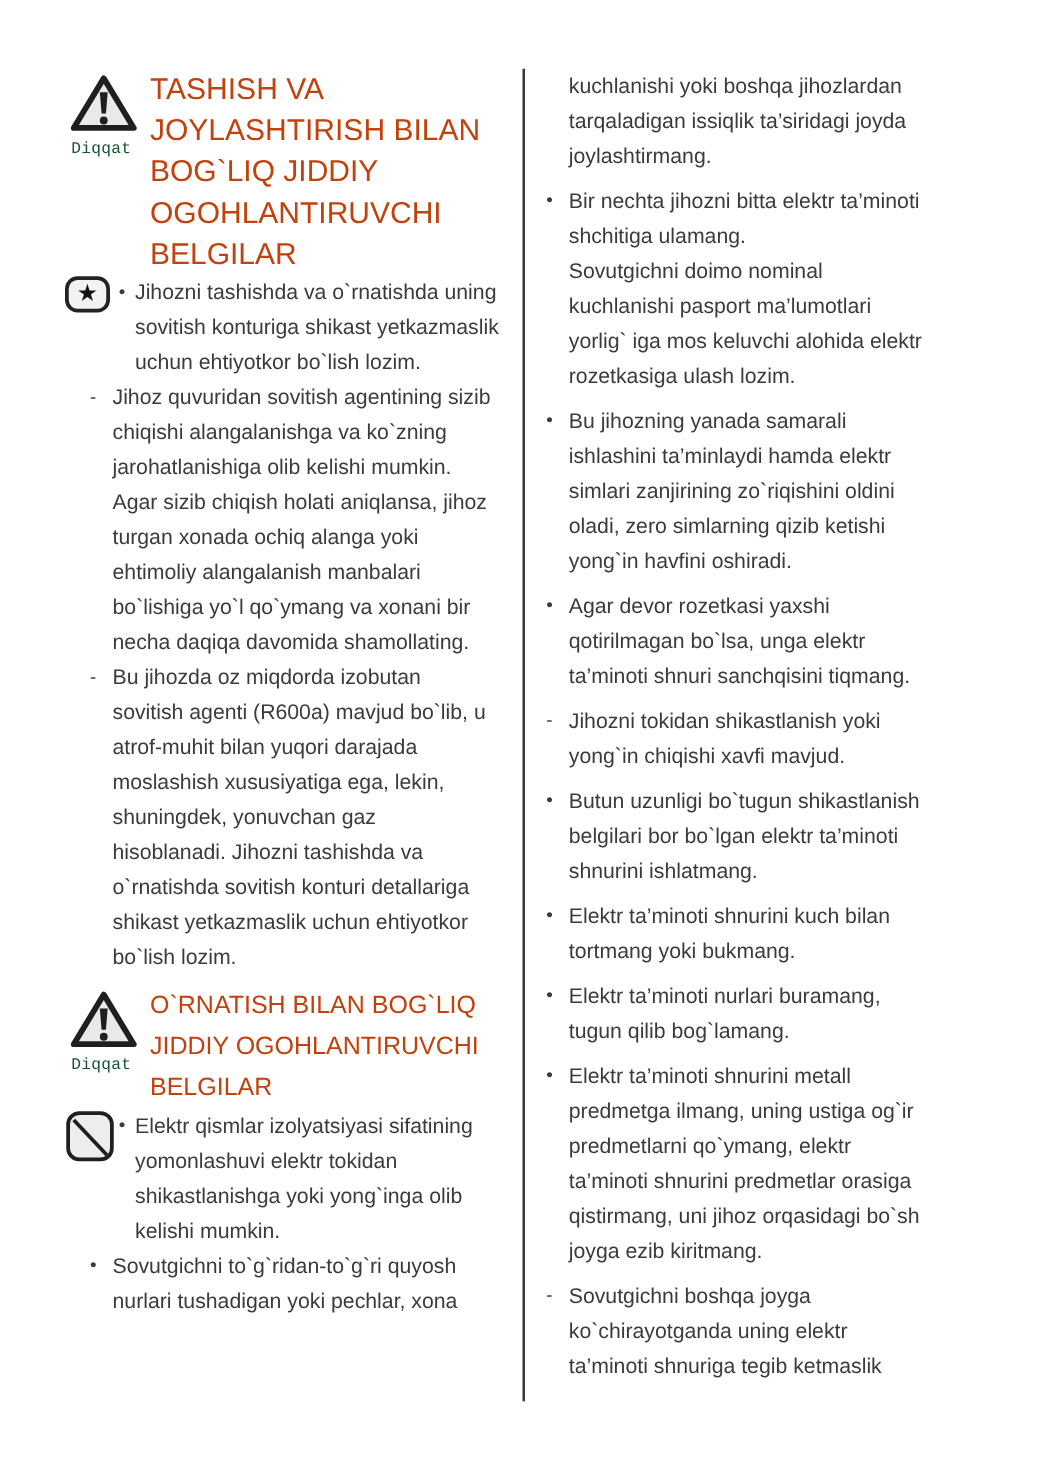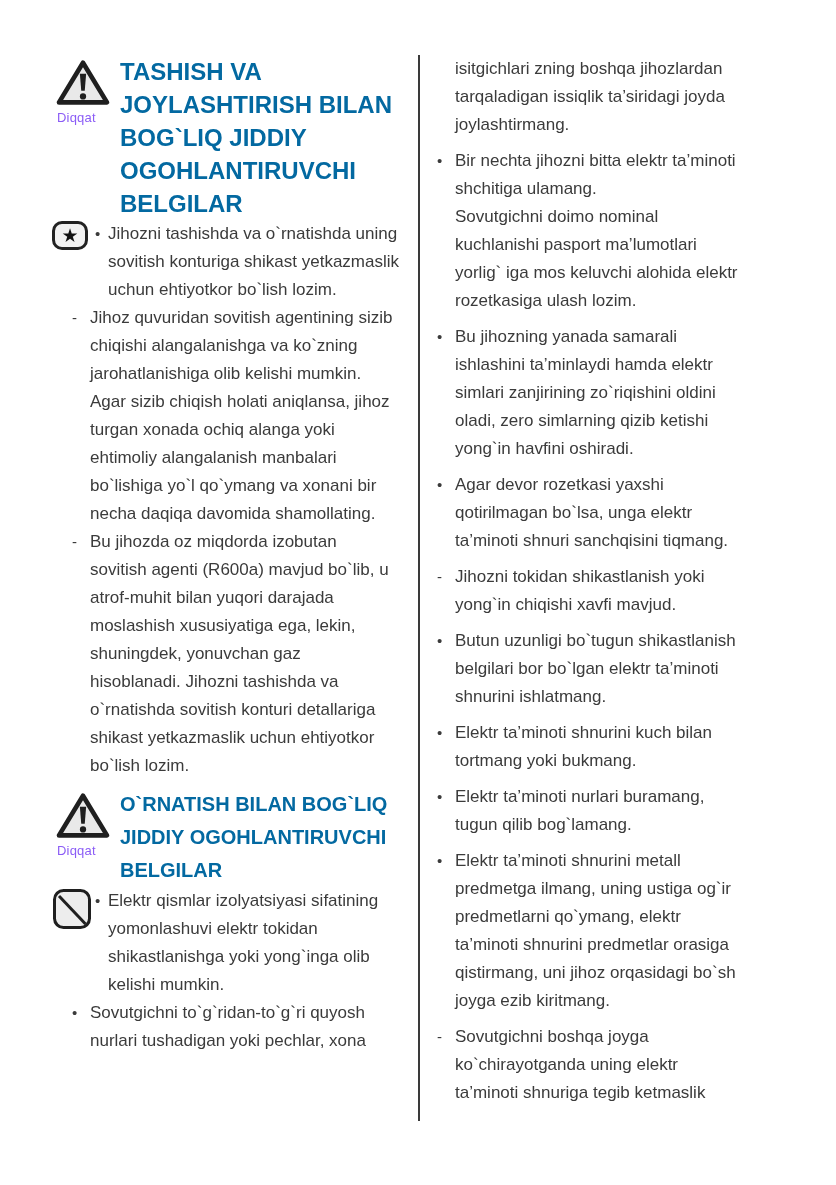--- a/index.html
+++ b/index.html
@@ -23,31 +23,31 @@
     background: #3a3a3a;
   }
   .col { position: absolute; top: 55px; }
   .col-left  { left: 55px;  width: 352px; }
   .col-right { left: 437px; width: 380px; }
 
   .section-header { display: flex; align-items: flex-start; }
   .section-header.second { margin-top: 8px; }
   .warn-block { width: 65px; flex: none; padding-top: 4px; }
   .warn-caption {
-    font-family: Liberation Sans, sans-serif;
+    font-family: Liberation Mono, monospace;
     font-size: 13px;
-    color: #8b5cf6;
+    color: #14532d;
     margin-top: -1px;
     padding-left: 2px;
     letter-spacing: 0.2px;
   }
   .title {
     margin: 0;
-    font-weight: bold;
-    color: #0369a1;
+    font-weight: normal;
+    color: #c2410c;
     white-space: pre;
   }
   .title-1 { font-size: 24px; line-height: 33px; }
   .title-2 { font-size: 20px; line-height: 33px; }
 
   .item { position: relative; display: flex; }
   .col-left  .item { margin-bottom: 0; }
   .col-right .item { margin-bottom: 8px; }
   .item .marker {
     flex: none;
@@ -171,21 +171,21 @@
       <div class="text">Sovutgichni to`g`ridan-to`g`ri quyosh
 nurlari tushadigan yoki pechlar, xona</div>
     </div>
 
   </div>
 
   <div class="col col-right">
 
     <div class="item">
       <span class="marker"></span>
-      <div class="text">isitgichlari zning boshqa jihozlardan
+      <div class="text">kuchlanishi yoki boshqa jihozlardan
 tarqaladigan issiqlik ta’siridagi joyda
 joylashtirmang.</div>
     </div>
 
     <div class="item">
       <span class="marker">•</span>
       <div class="text">Bir nechta jihozni bitta elektr ta’minoti
 shchitiga ulamang.
 Sovutgichni doimo nominal
 kuchlanishi pasport ma’lumotlari

